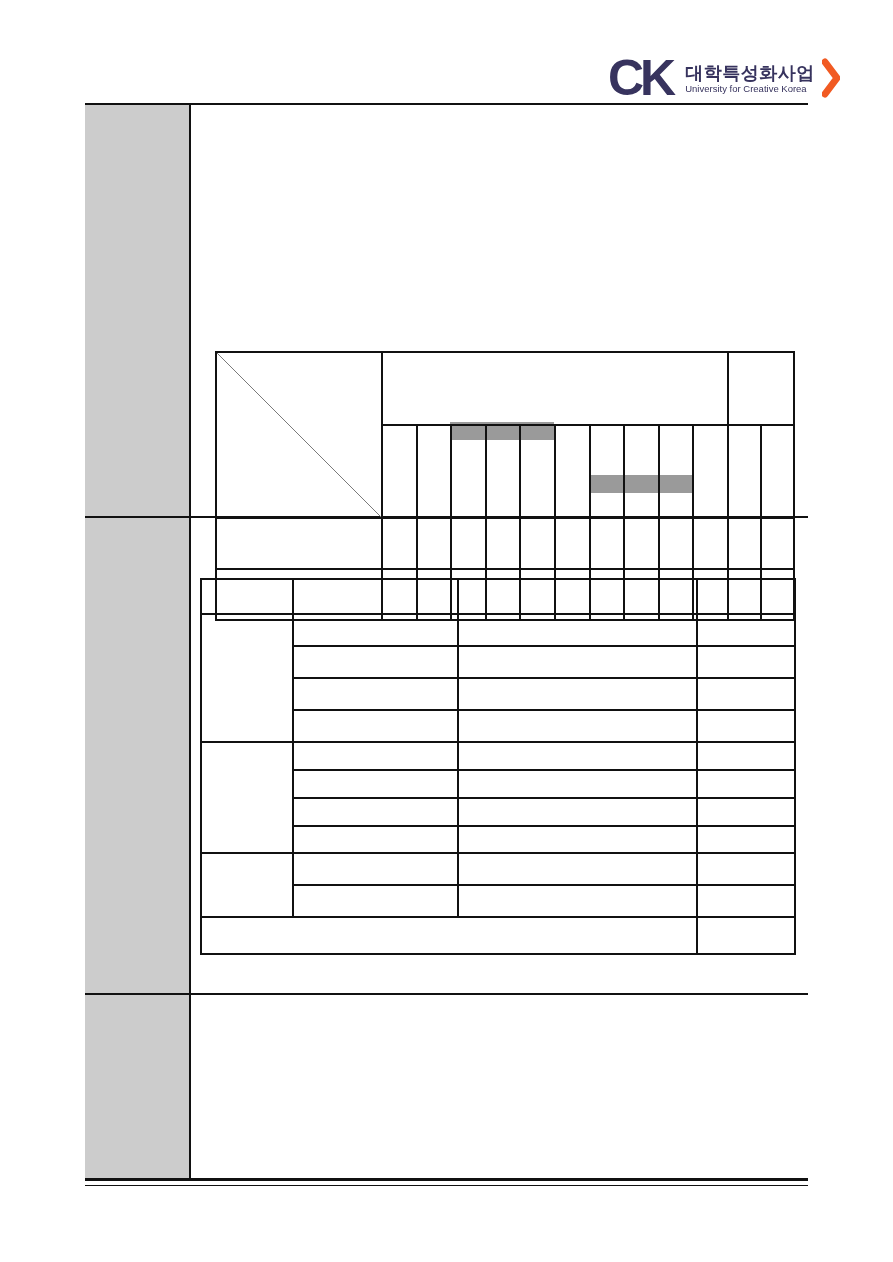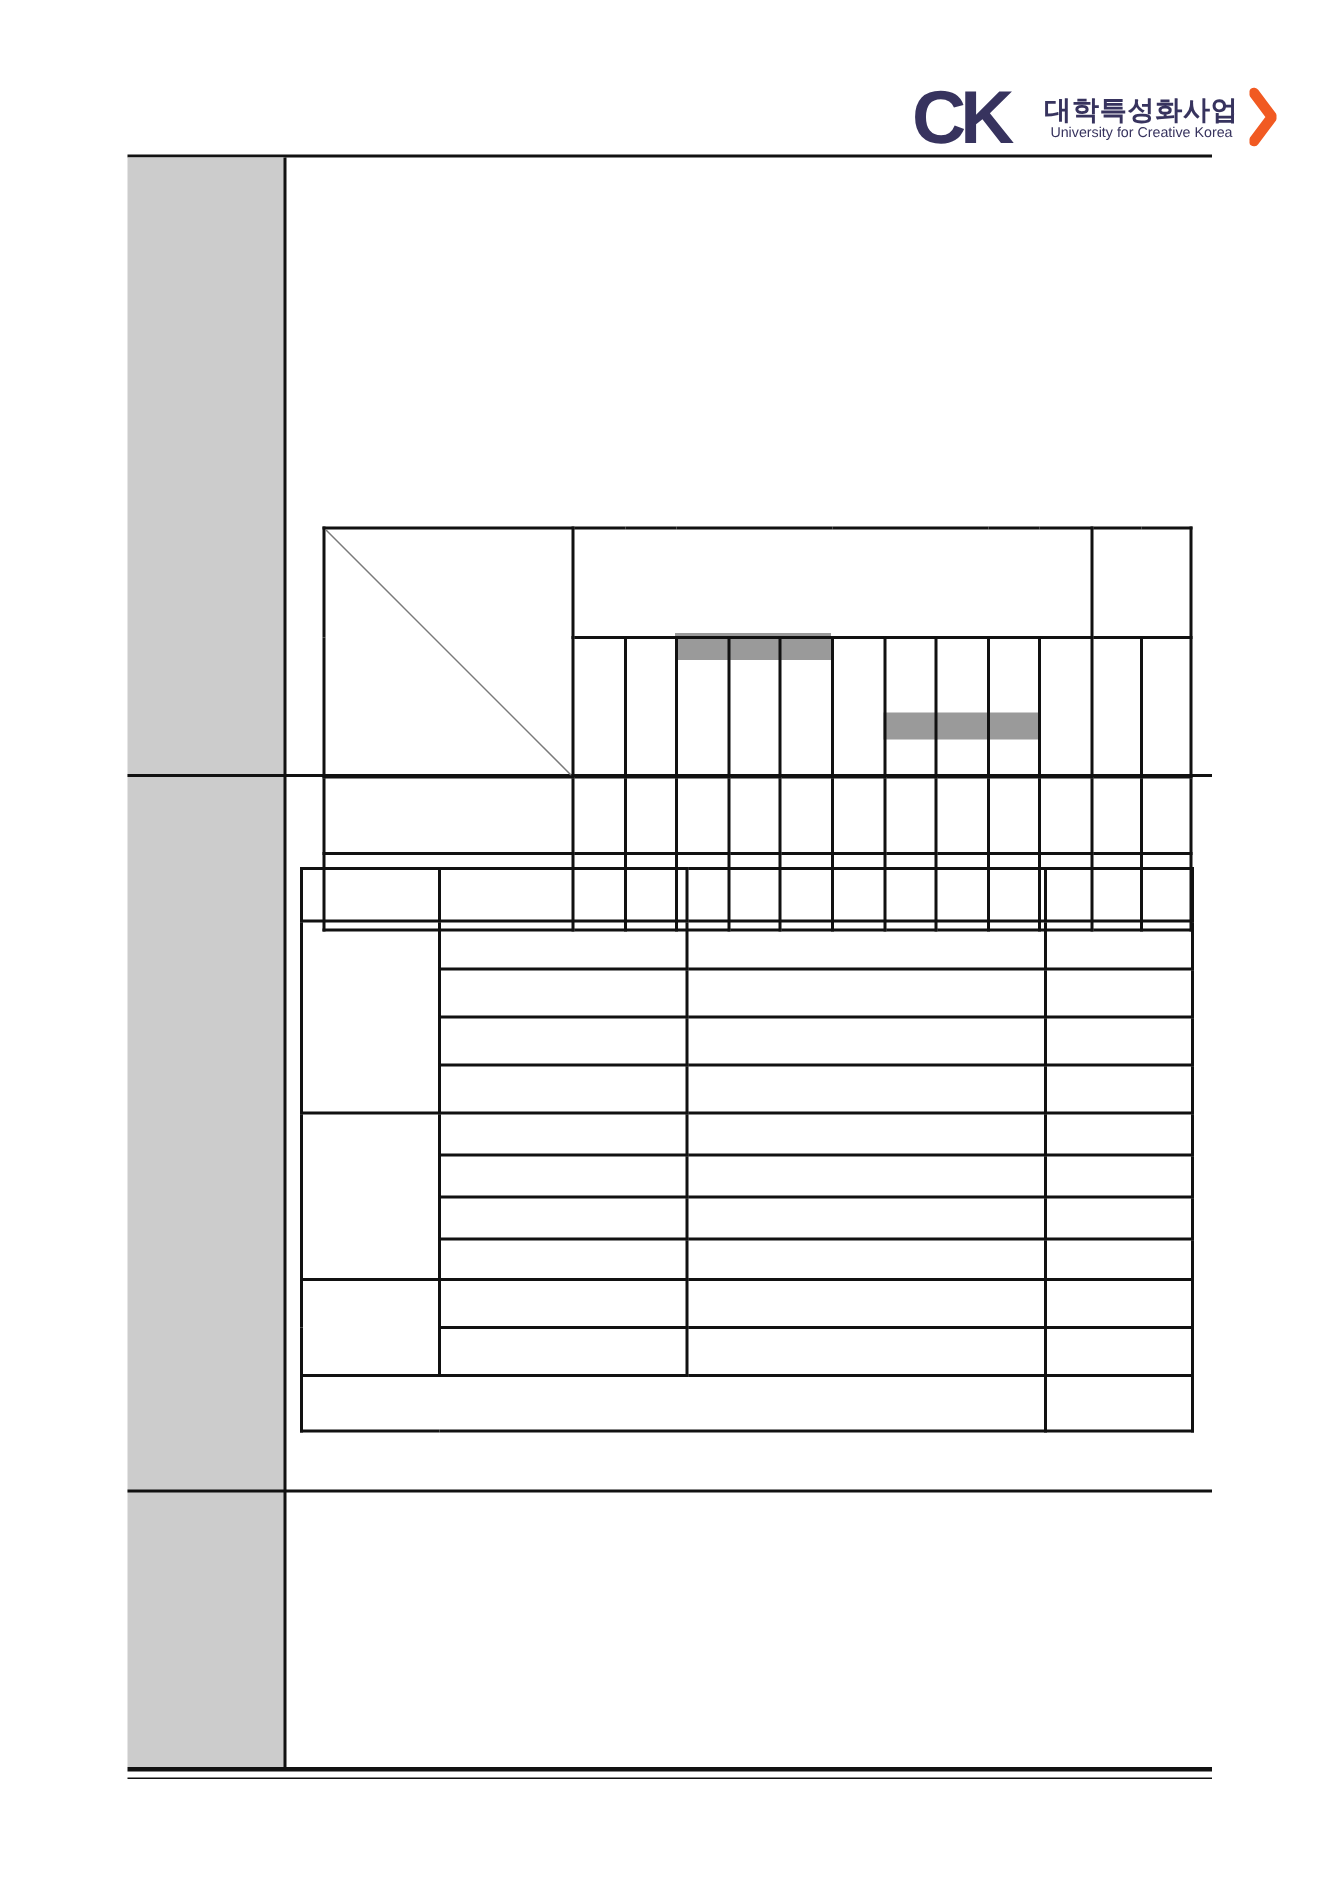--- a/index.html
+++ b/index.html
@@ -1,22 +1,22 @@
 <!DOCTYPE html>
 <html><head>
 <meta charset="utf-8">
 <style>
   html,body{margin:0;padding:0;background:#fff;}
   .page{position:relative;width:893px;height:1262px;background:#ffffff;overflow:hidden;
         font-family:"Liberation Sans",sans-serif;}
 
   
-  .logo{position:absolute;top:53px;left:608px;height:50px;display:flex;align-items:center;text-align:center;}
+  .logo{position:absolute;top:53px;left:608px;height:50px;display:flex;align-items:center;}
   .logo-ck{font-size:50px;font-weight:bold;letter-spacing:-4px;line-height:46px;color:#37335E;}
-  .logo-textcol{display:flex;flex-direction:column;margin-left:24px;margin-top:2px;}
+  .logo-textcol{display:flex;flex-direction:column;margin-left:13px;margin-top:2px;}
   .logo-kr{font-size:18px;font-weight:bold;color:#37335E;letter-spacing:0.5px;line-height:20px;white-space:nowrap;}
   .logo-en{font-size:9.5px;font-weight:normal;color:#37335E;line-height:12px;white-space:nowrap;}
   .logo-chevron{margin-left:7px;display:flex;align-items:center;}
 
   
   .topline{position:absolute;left:85px;top:103px;width:723px;height:2px;background:#111;}
   .sidebar{position:absolute;left:85px;top:105px;width:105px;height:1073px;background:#CCCCCC;}
   .vline{position:absolute;left:189px;top:105px;width:2px;height:1073px;background:#111;}
   .hdiv1{position:absolute;left:85px;top:516px;width:723px;height:2px;background:#111;}
   .hdiv2{position:absolute;left:85px;top:993px;width:723px;height:2px;background:#111;}

